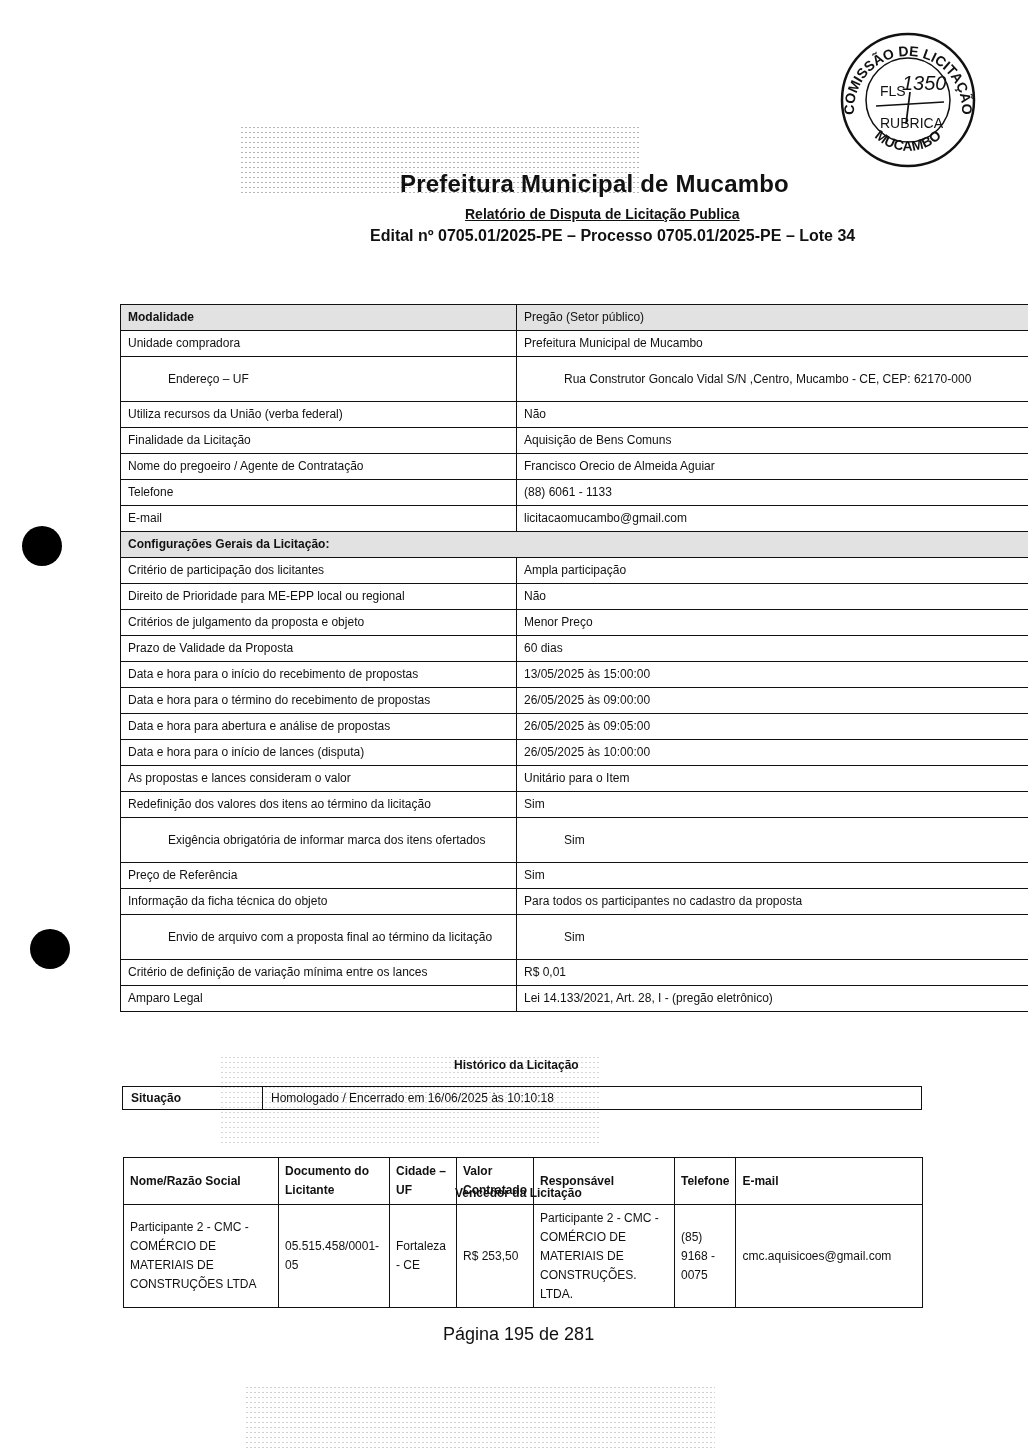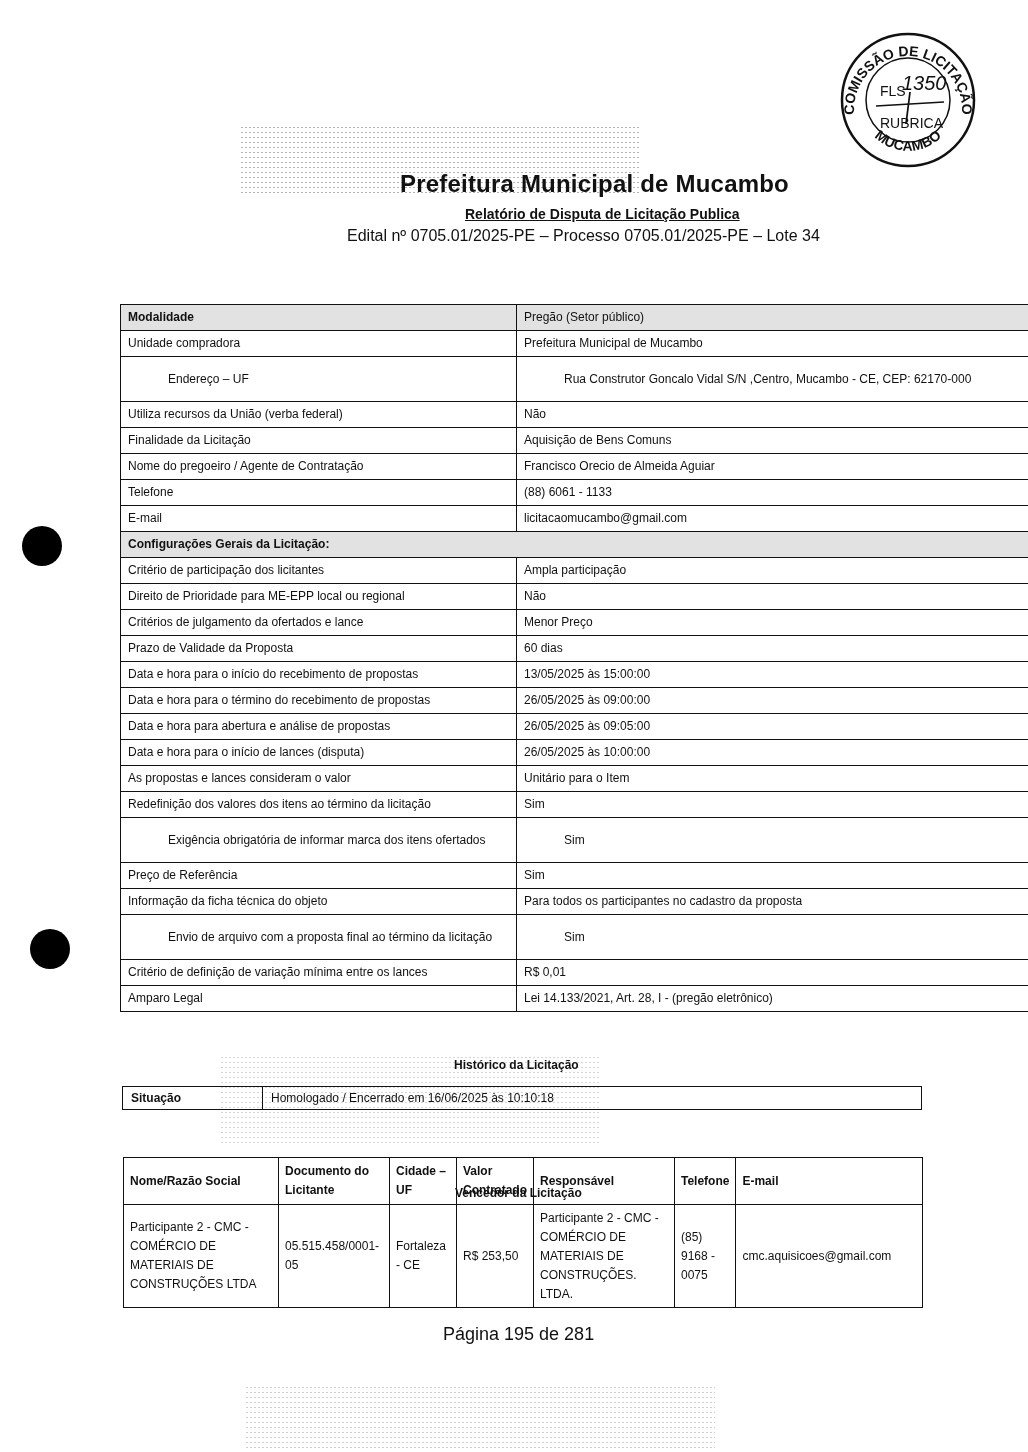--- a/index.html
+++ b/index.html
@@ -4,21 +4,21 @@
 <style>
   html, body { margin: 0; padding: 0; background: #ffffff; }
   body { width: 1028px; height: 1452px; position: relative; overflow: hidden;
          font-family: "Liberation Sans", sans-serif; color: #111; }
   .noise { position: absolute; background-image: radial-gradient(#777 0.6px, transparent 0.9px);
            background-size: 4px 5px; opacity: 0.55; }
   .stamp { position: absolute; left: 836px; top: 30px; width: 144px; height: 140px; }
   .hole { position: absolute; width: 40px; height: 40px; border-radius: 50%; background: #000; }
   .title { position: absolute; left: 400px; top: 170px; font-size: 24px; font-weight: bold; letter-spacing: 0.2px; }
   .subtitle { position: absolute; left: 465px; top: 206px; font-size: 14px; font-weight: bold; text-decoration: underline; }
-  .edital { position: absolute; left: 347px; top: 227px; font-size: 16px; font-weight: normal; }
+  .edital { position: absolute; left: 370px; top: 227px; font-size: 16px; font-weight: bold; }
   table { border-collapse: collapse; font-family: "Liberation Sans", sans-serif; }
   .main { position: absolute; left: 120px; top: 304px; width: 911px; font-size: 12px; }
   .main td { border: 1.5px solid #111; padding: 3px 7px; height: 18px; vertical-align: middle; line-height: 19px; }
   .main td.k { width: 341px; }
   .main tr.hdr td { background: #e2e2e2; font-weight: bold; }
   .main tr.tall td { height: 38px; padding-left: 47px; }
   .section { position: absolute; font-size: 12px; font-weight: bold; }
   .situ { position: absolute; left: 122px; top: 1086px; width: 800px; font-size: 12px; }
   .situ td { border: 1.5px solid #111; padding: 2px 8px; height: 18px; margin-left: 33px; }
   .situ td.k { width: 123px; font-weight: bold; }
@@ -103,21 +103,21 @@
     </tr>
     <tr>
       <td class="k">Critério de participação dos licitantes</td>
       <td>Ampla participação</td>
     </tr>
     <tr>
       <td class="k">Direito de Prioridade para ME-EPP local ou regional</td>
       <td>Não</td>
     </tr>
     <tr>
-      <td class="k">Critérios de julgamento da ofertados e lance</td>
+      <td class="k">Critérios de julgamento da proposta e objeto</td>
       <td>Menor Preço</td>
     </tr>
     <tr>
       <td class="k">Prazo de Validade da Proposta</td>
       <td>60 dias</td>
     </tr>
     <tr>
       <td class="k">Data e hora para o início do recebimento de propostas</td>
       <td>13/05/2025 às 15:00:00</td>
     </tr>

